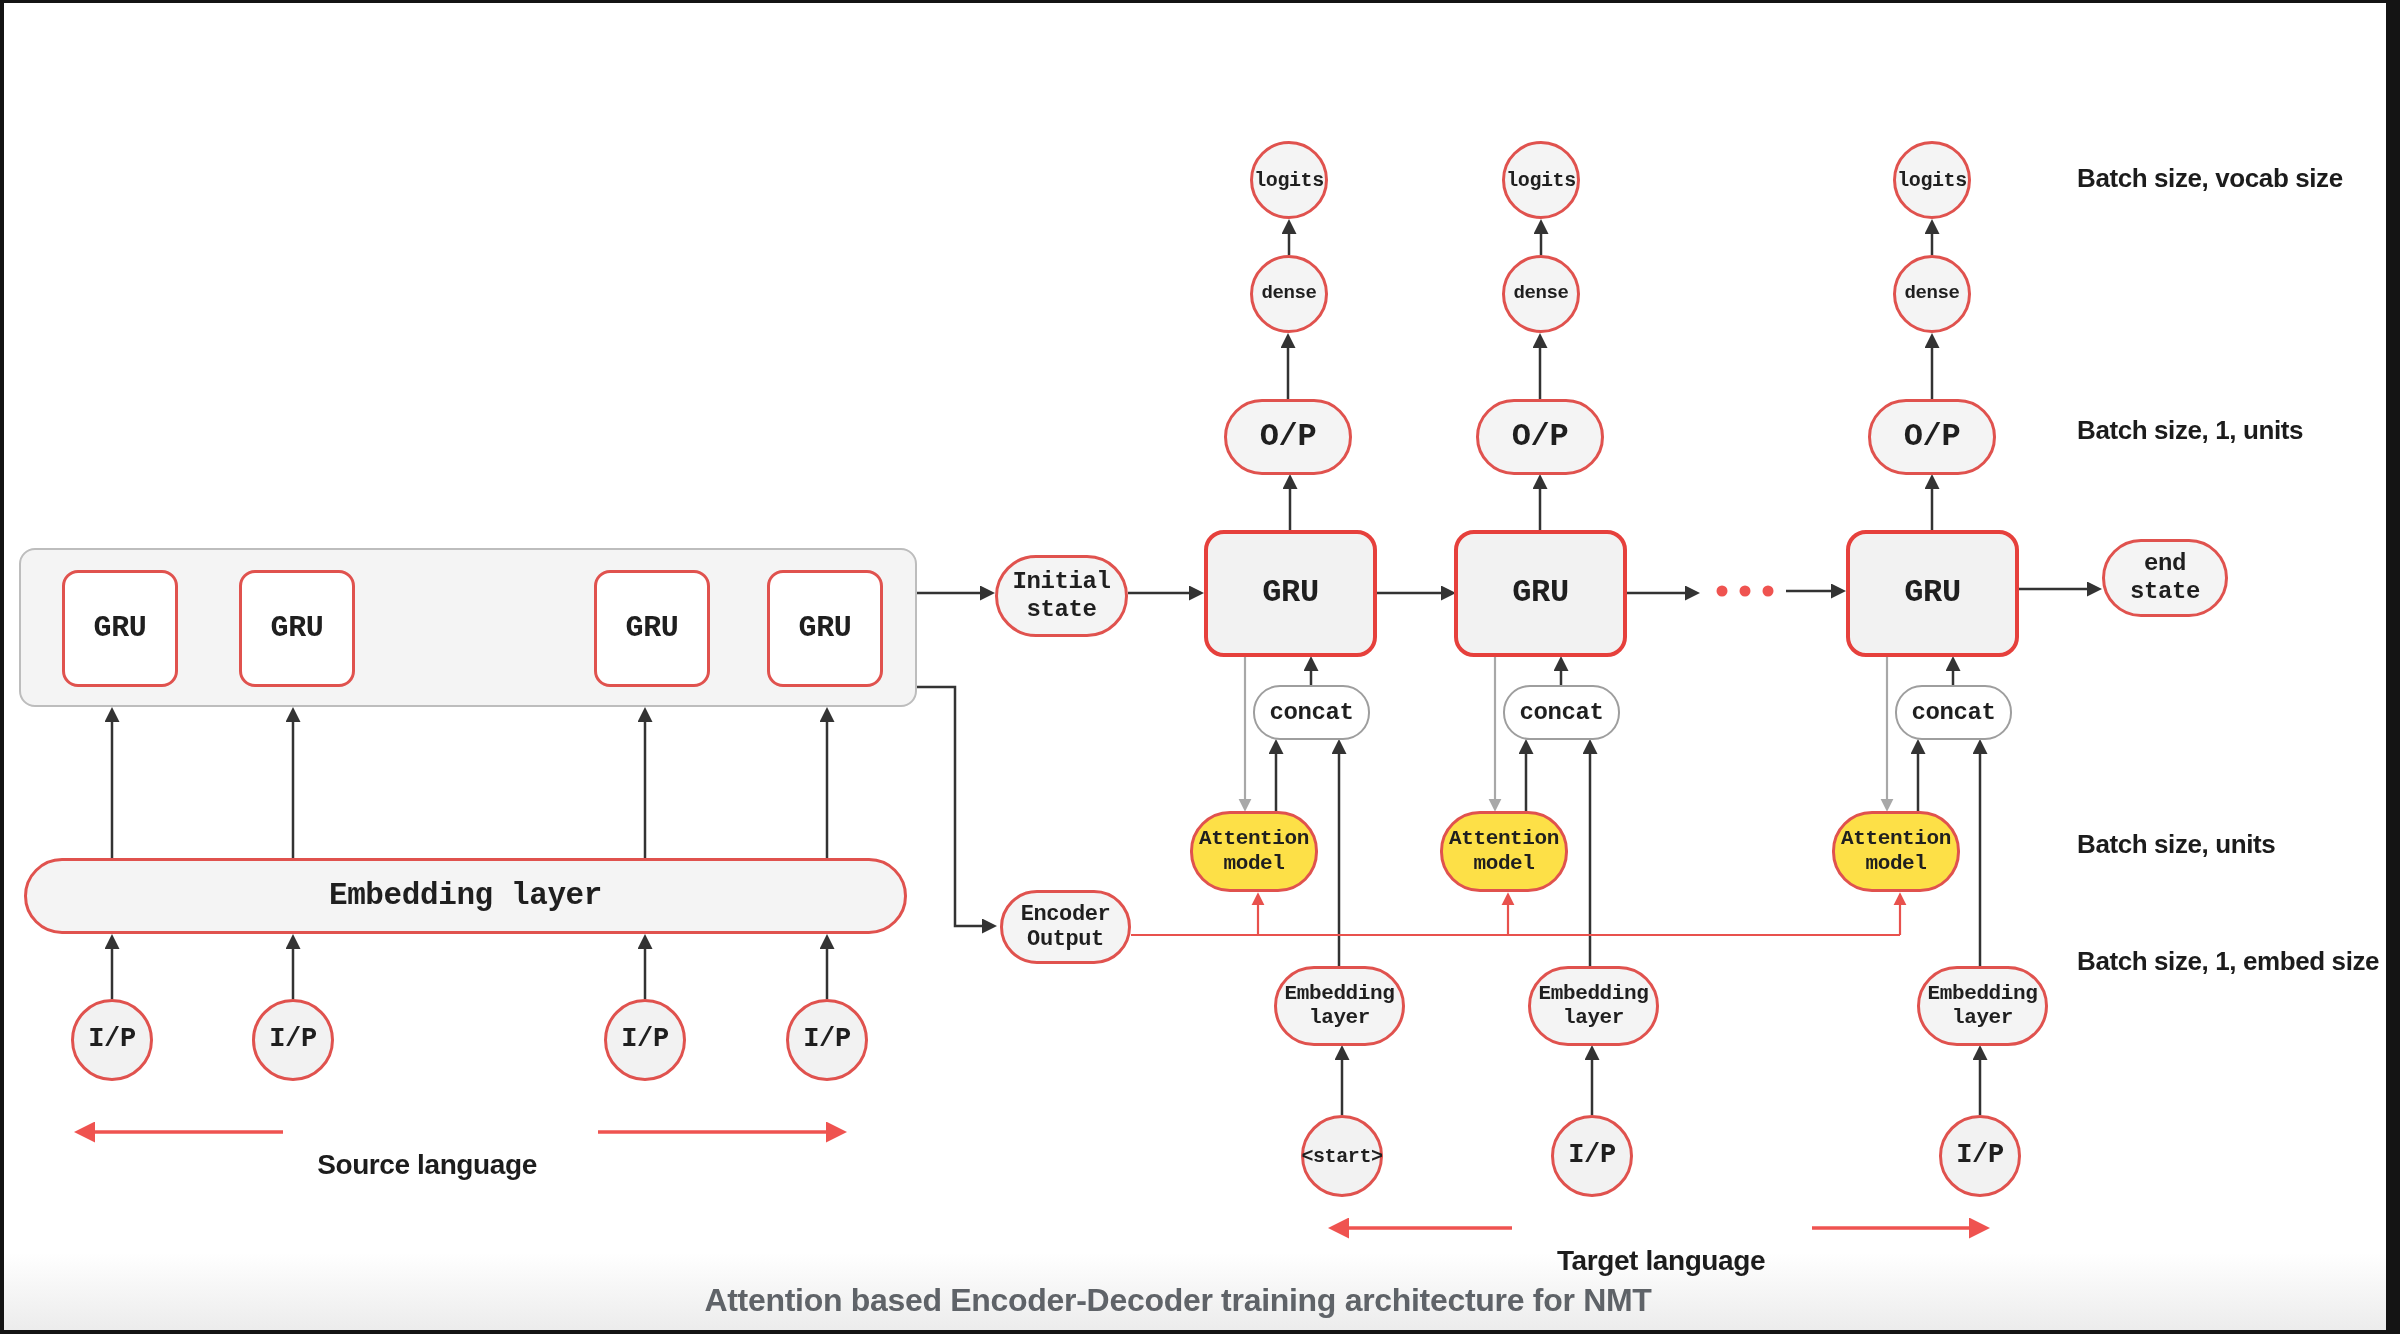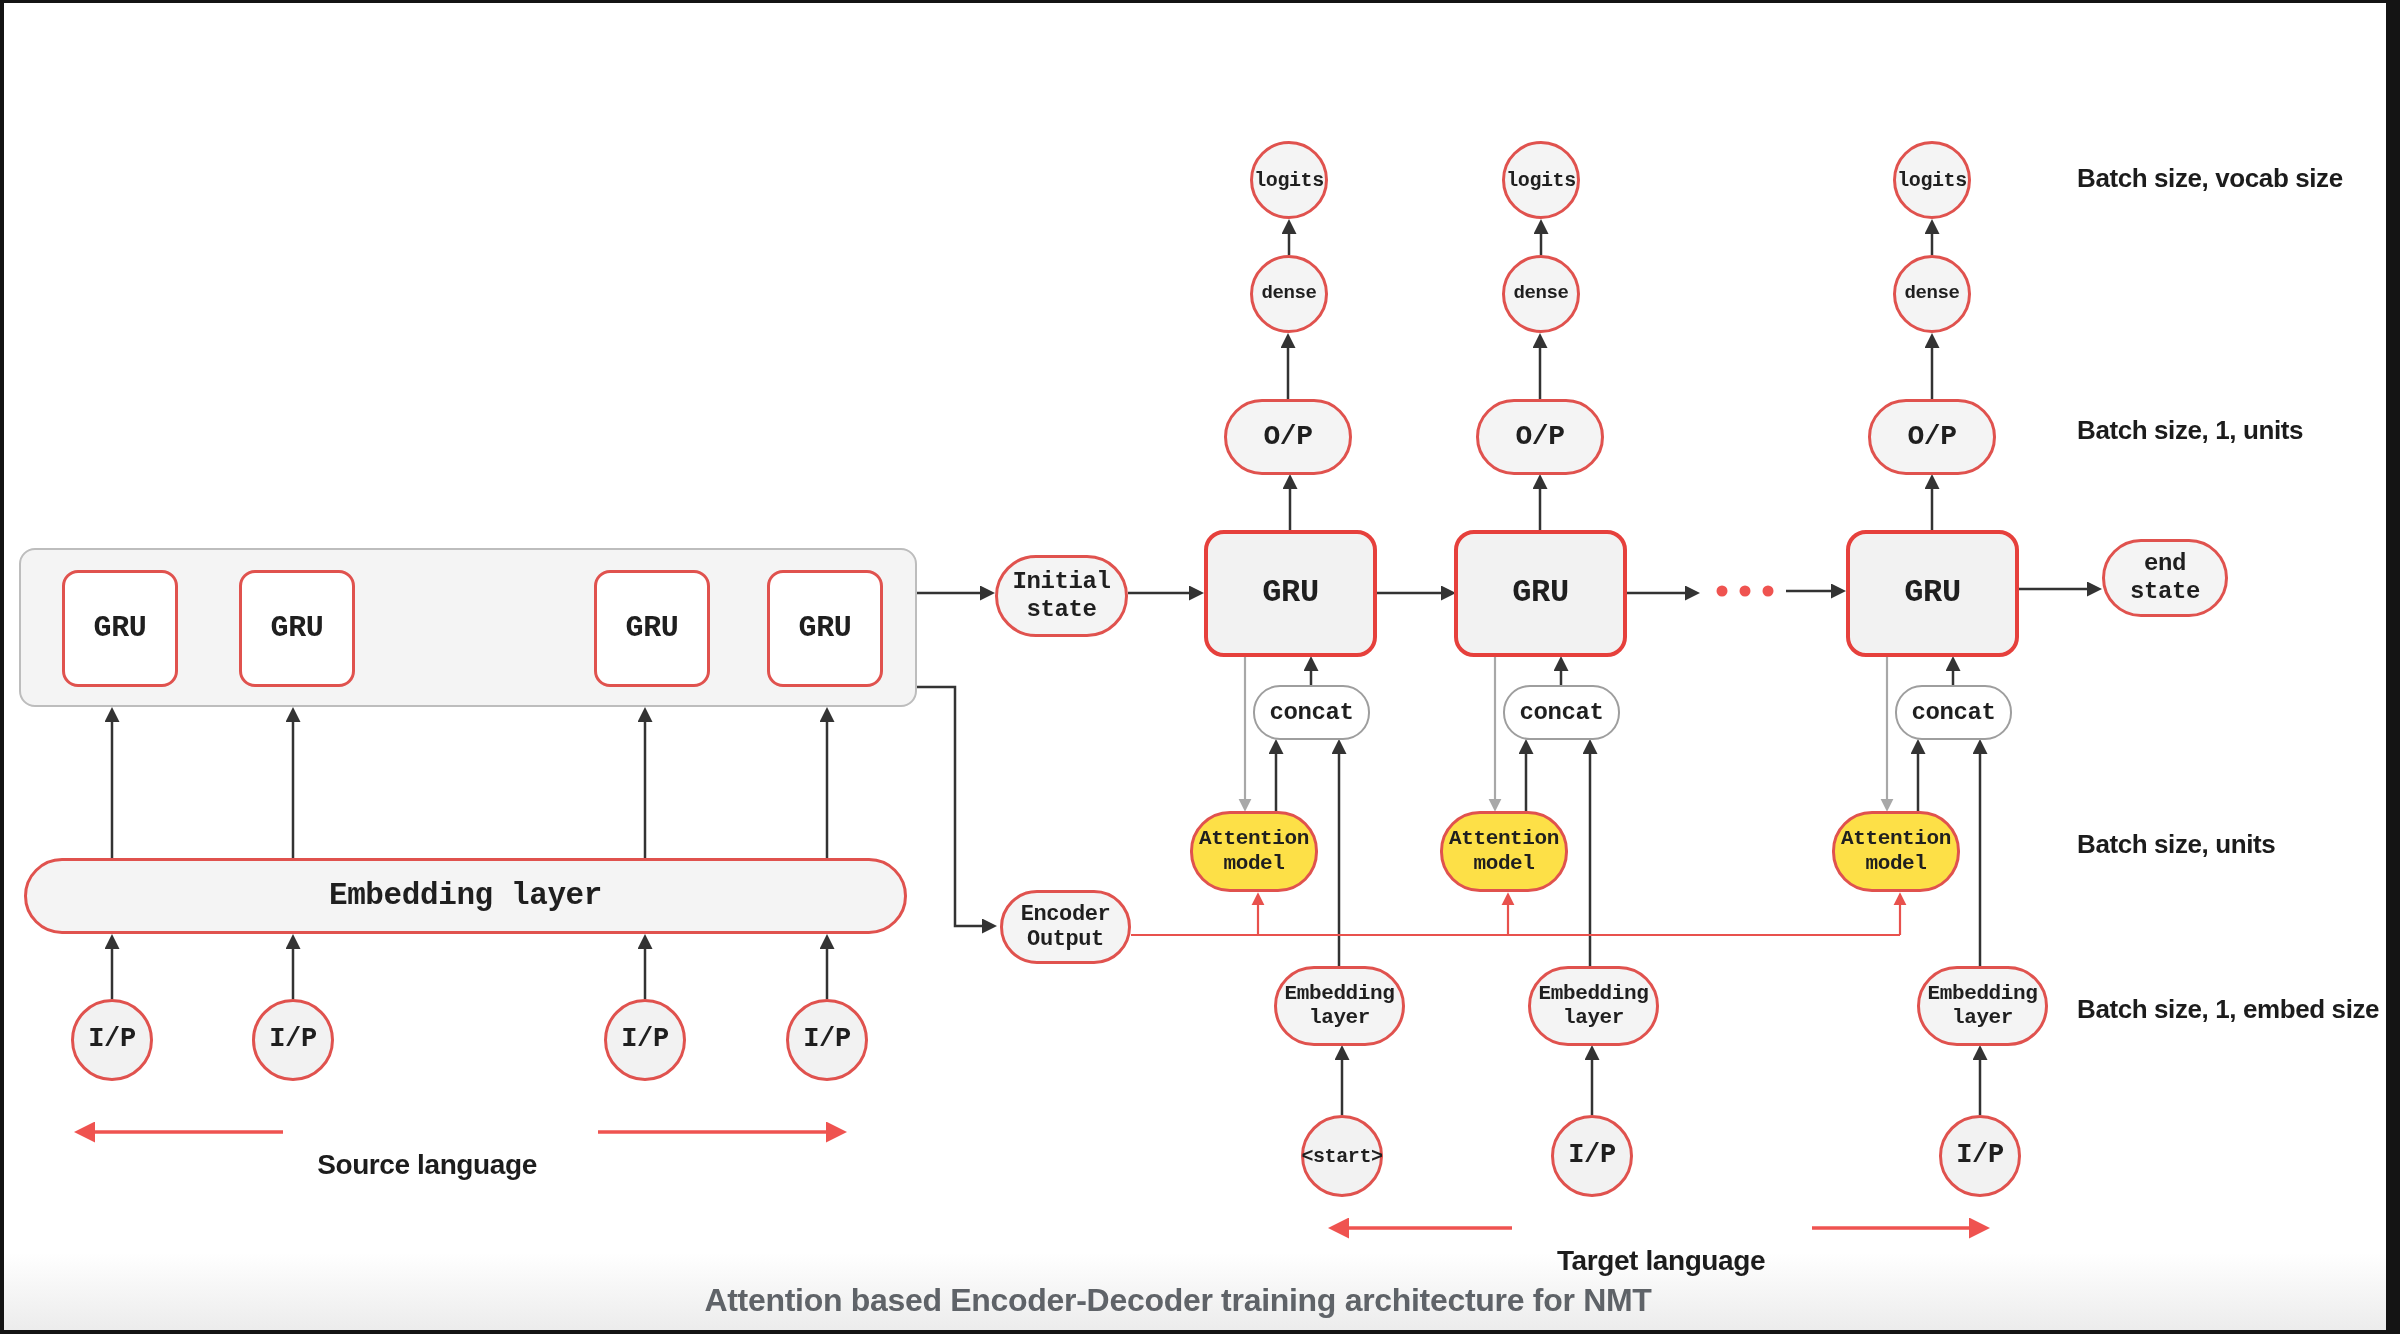--- a/index.html
+++ b/index.html
@@ -11,21 +11,21 @@
   svg.layer{position:absolute;left:0;top:0;}
   .node{position:absolute;display:flex;align-items:center;justify-content:center;
         box-sizing:border-box;background:#f4f4f4;border:3px solid #e0524e;color:#1f1f1f;
         font-weight:700;text-align:center;white-space:pre-line;letter-spacing:-0.4px;line-height:1.15;font-family:Liberation Mono, monospace;}
   .circle{border-radius:50%;}
   .enc-container{position:absolute;left:19px;top:548px;width:898px;height:159px;
         background:#f4f4f4;border:2px solid #bdbdbd;border-radius:16px;box-sizing:border-box;}
   .enc-gru{width:116px;height:117px;top:570px;border-radius:16px;background:#ffffff;font-size:30px;}
   .dec-gru{width:173px;height:127px;top:530px;border-radius:20px;background:#f2f2f2;
            border:4px solid #e6403c;font-size:32px;}
-  .op{width:128px;height:76px;top:399px;border-radius:38px;font-size:28px;}
+  .op{width:128px;height:76px;top:399px;border-radius:38px;font-size:32px;}
   .sm-circle{width:78px;height:78px;border-radius:50%;font-size:19px;}
   .concat{width:117px;height:55px;top:685px;border-radius:27px;background:#ffffff;
           border:2px solid #9e9e9e;font-size:24px;}
   .attn{width:128px;height:81px;top:811px;border-radius:40px;font-size:21px;background:#fde047;}
   .dec-emb{width:131px;height:80px;top:966px;border-radius:40px;font-size:21px;}
   .in-circle{width:82px;height:82px;border-radius:50%;top:1115px;background:#f2f2f2;
              border:3.5px solid #e0524e;font-size:27px;}
   .label{position:absolute;color:#1d1d1d;font-weight:700;letter-spacing:-0.4px;white-space:pre-line;margin-top:36px;}
   .annotation{position:absolute;left:2077px;color:#1c1c1c;font-weight:700;font-size:26px;
               letter-spacing:-0.4px;white-space:pre-line;line-height:1.55;}
@@ -200,16 +200,16 @@
 model</div>
   <div class="node dec-emb" style="left:1917px;">Embedding
 layer</div>
   <div class="node in-circle" style="left:1939px;">I/P</div>
 
   <div class="label" style="left:1461px;top:1209px;width:400px;text-align:center;font-size:28px;">Target language</div>
 
   <div class="annotation" style="top:158px;">Batch size, vocab size</div>
   <div class="annotation" style="top:410px;">Batch size, 1, units</div>
   <div class="annotation" style="top:824px;">Batch size, units</div>
-  <div class="annotation" style="top:941px;margin-top:48px;">Batch size, 1, embed size</div>
+  <div class="annotation" style="top:941px;">Batch size, 1, embed size</div>
 
   <div class="caption">Attention based Encoder-Decoder training architecture for NMT</div>
 </div>
 
 </body></html>

